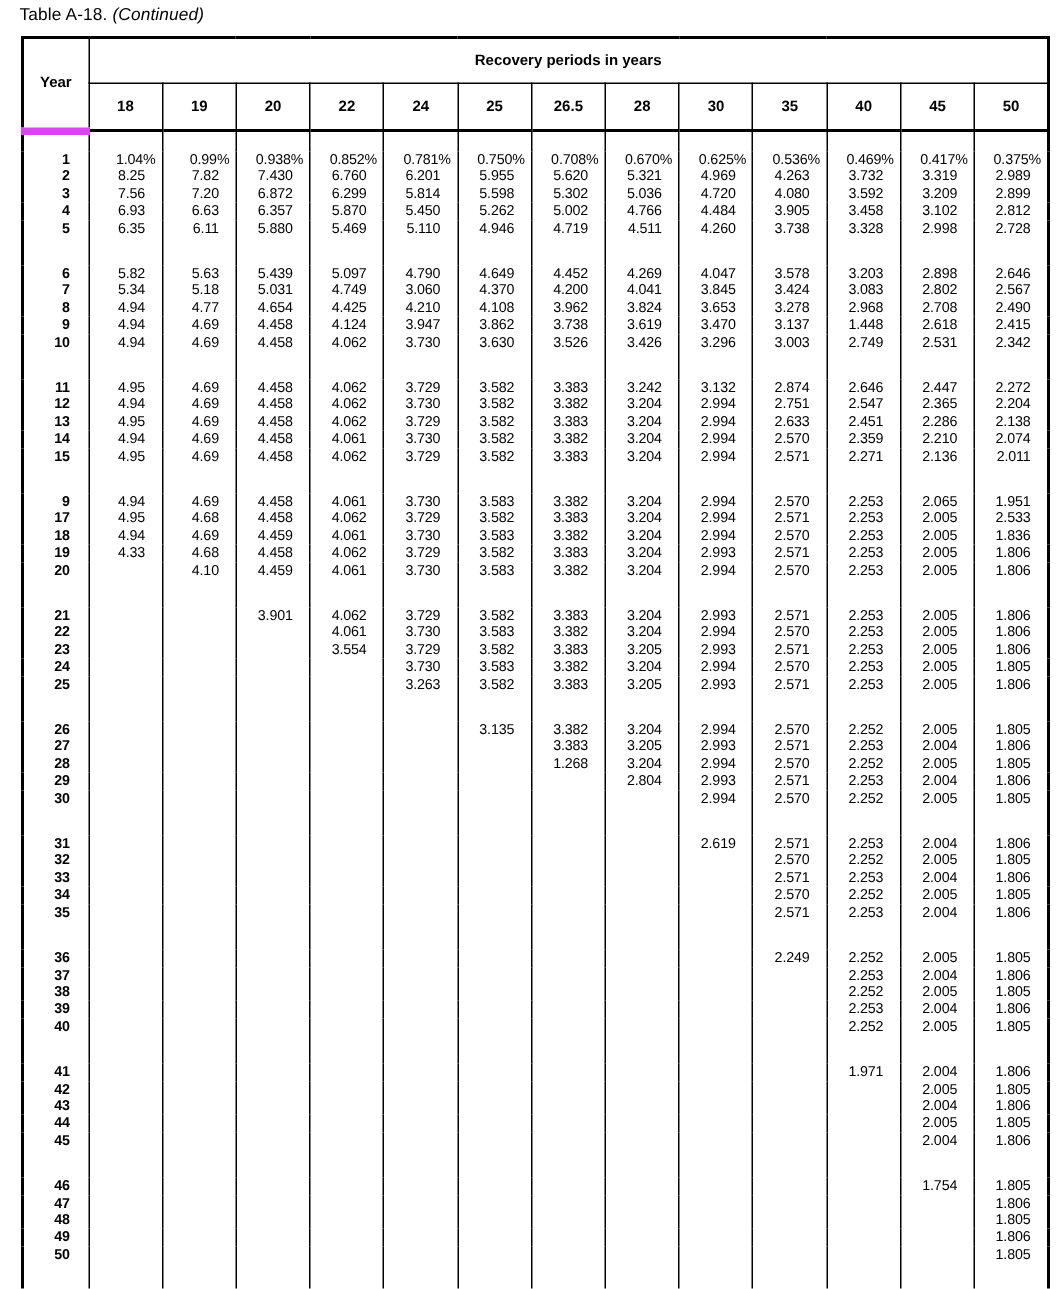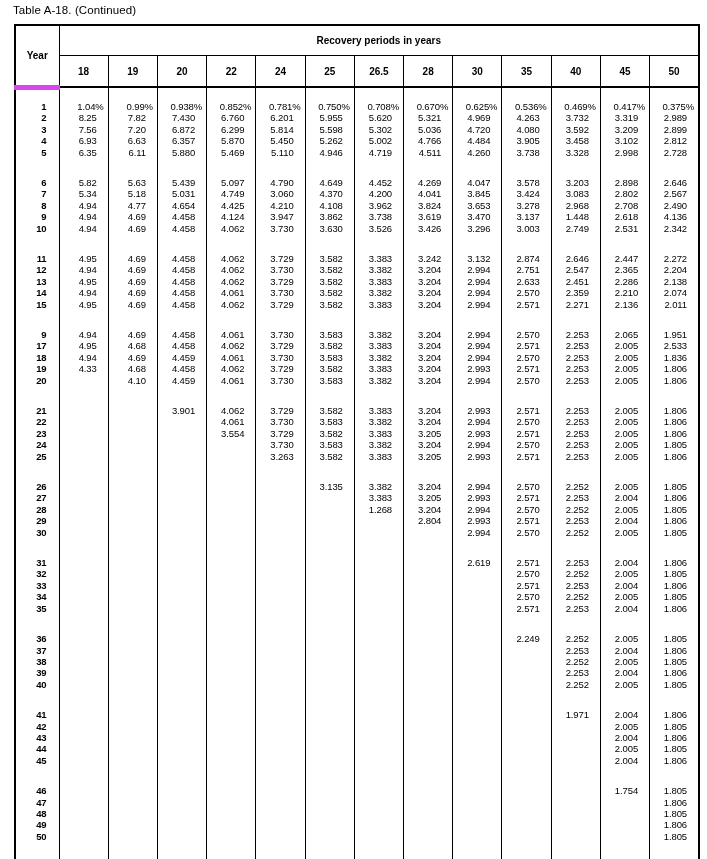--- a/index.html
+++ b/index.html
@@ -11,21 +11,21 @@
     position: relative;
     overflow: hidden;
   }
   .page-title {
     position: absolute;
     left: 13px; top: 4px;
     font-size: 11.5px;
     letter-spacing: 0.1px;
     white-space: nowrap;
   }
-  .page-title .cont { }
+  .page-title .cont { font-style: italic; }
 
   table.rate-table {
     position: absolute;
     left: 14px; top: 24px;
     width: 686px;
     border-collapse: collapse;
     table-layout: fixed;
     border: 2px solid #000;
   }
   col.year-col { width: 44px; }
@@ -273,21 +273,21 @@
         <td>4.458</td>
         <td>4.124</td>
         <td>3.947</td>
         <td>3.862</td>
         <td>3.738</td>
         <td>3.619</td>
         <td>3.470</td>
         <td>3.137</td>
         <td>1.448</td>
         <td>2.618</td>
-        <td>4.136</td>
+        <td>2.415</td>
       </tr>
       <tr>
         <td class="year">10</td>
         <td>4.94</td>
         <td>4.69</td>
         <td>4.458</td>
         <td>4.062</td>
         <td>3.730</td>
         <td>3.630</td>
         <td>3.526</td>

